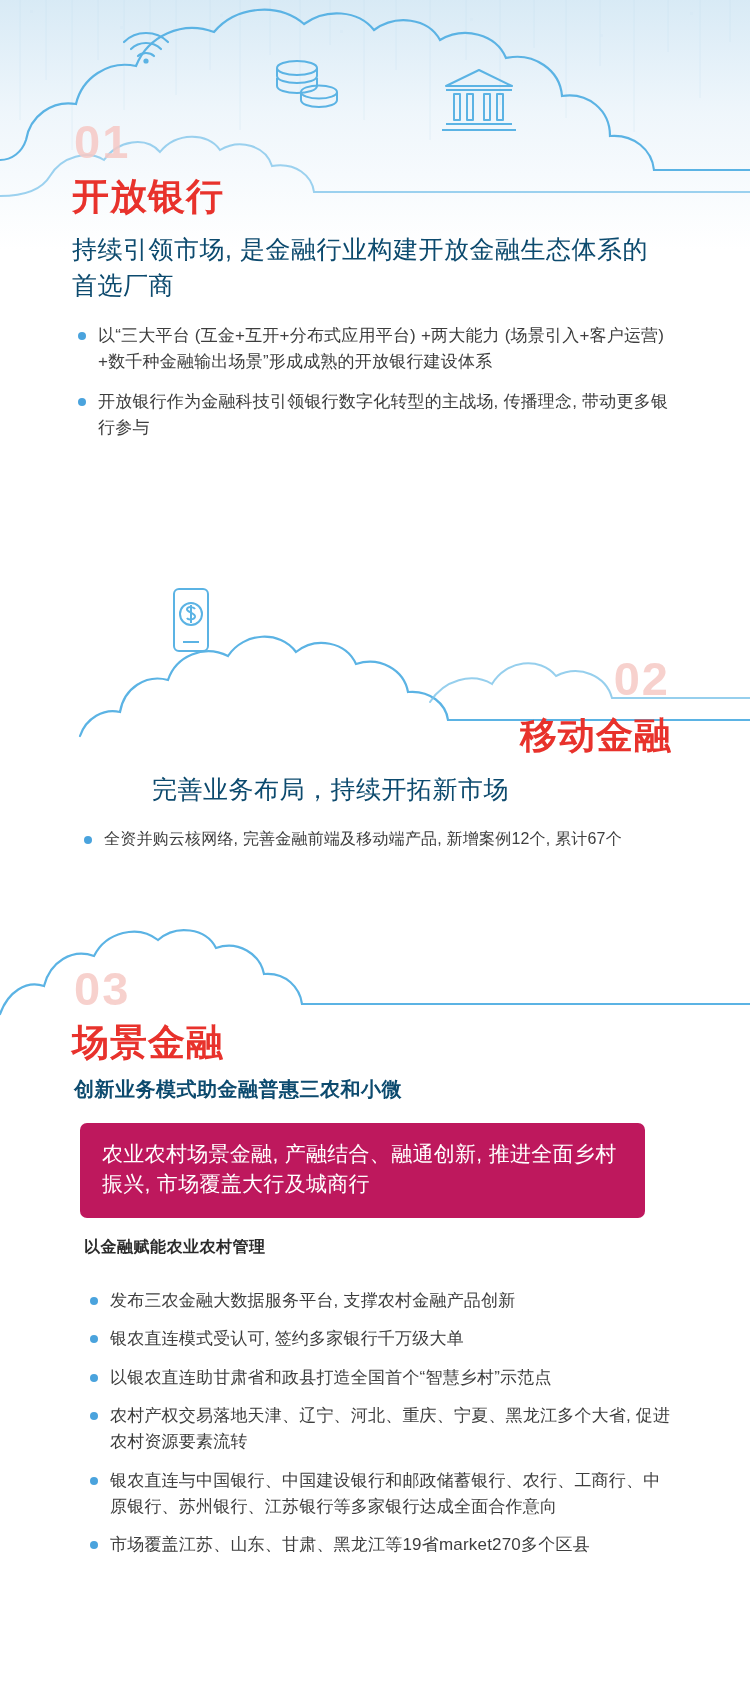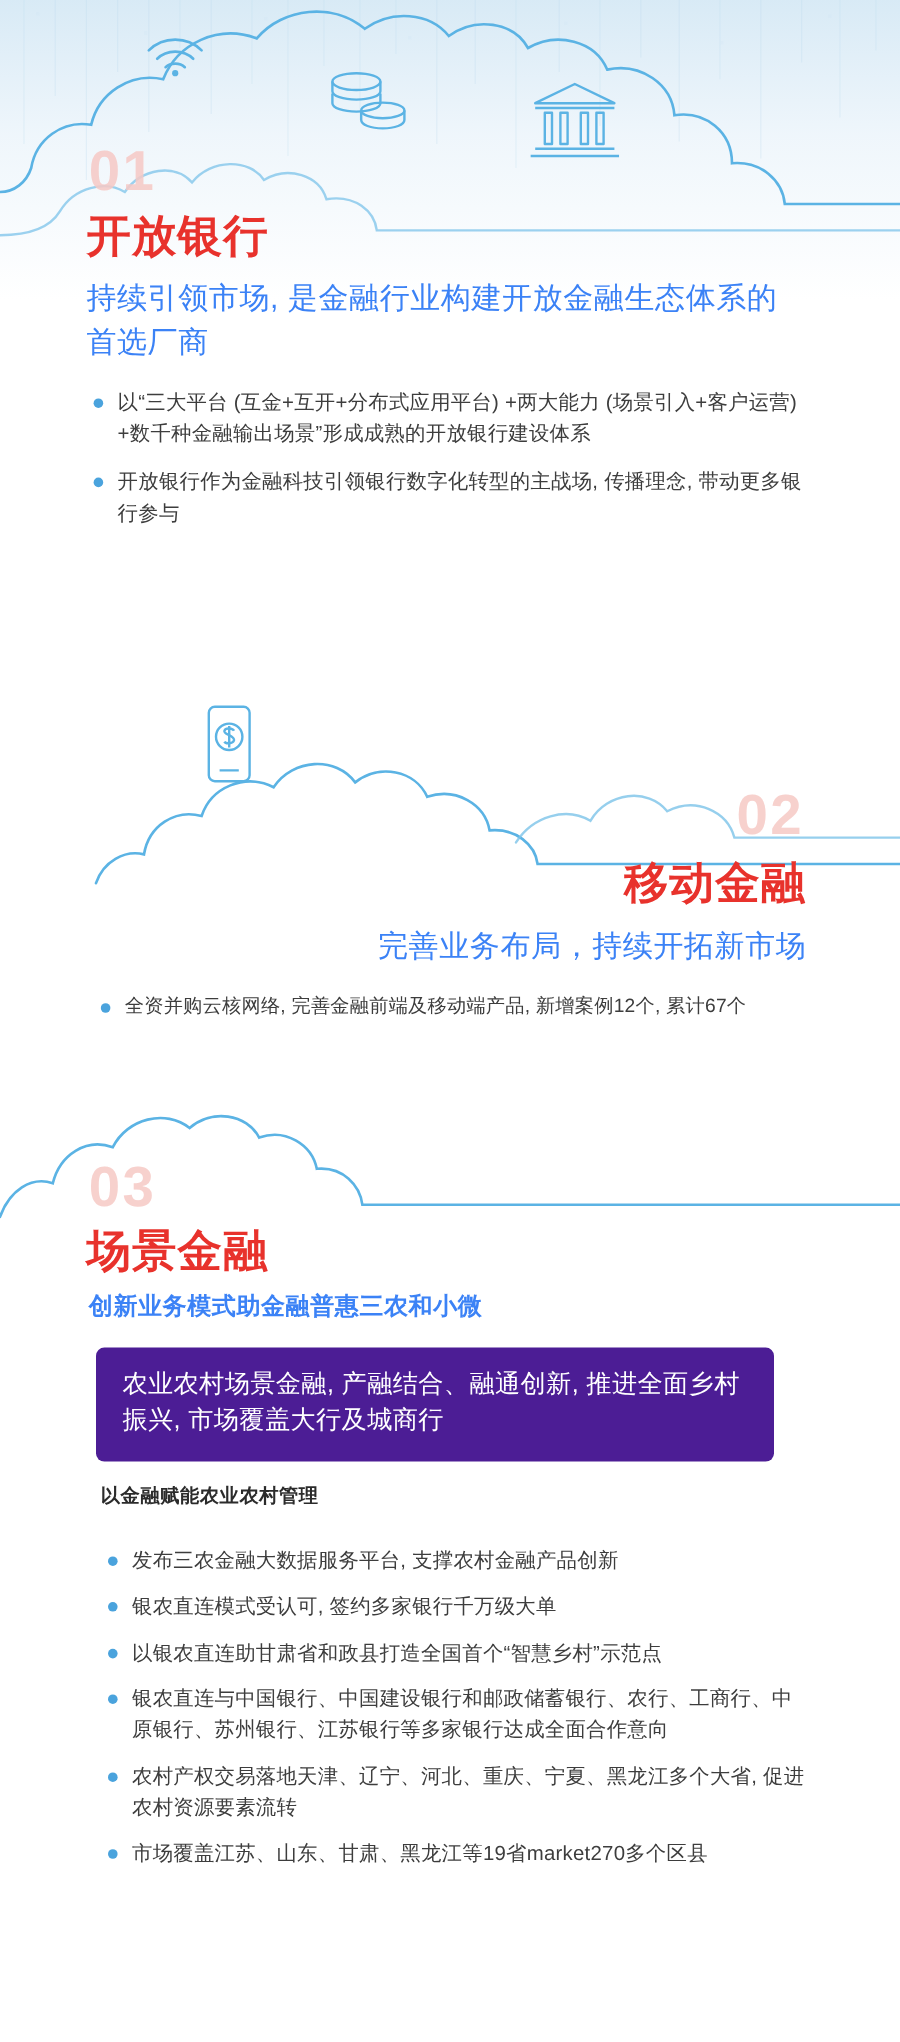--- a/index.html
+++ b/index.html
@@ -65,21 +65,21 @@
   .sec-title {
     font-family: "Liberation Sans", sans-serif;
     font-size: 37px;
     font-weight: bold;
     color: #e8322c;
     letter-spacing: 1px;
     line-height: 1.15;
   }
   .sec-sub {
     font-size: 25px;
-    color: #3b82f6;
+    color: #0c4a6e;
     line-height: 1.45;
     letter-spacing: 0.5px;
   }
 
   ul.bullets {
     list-style: none;
     margin: 0;
     padding: 0;
   }
   ul.bullets li {
@@ -106,36 +106,36 @@
   #sec1 { top: 118px; }
   #sec1 .bignum { position: absolute; left: 74px; top: 0px; }
   #sec1 .sec-title { position: absolute; left: 72px; top: 58px; text-align: right; }
   #sec1 .sec-sub { position: absolute; left: 72px; top: 113px; width: 600px; }
   #sec1 ul.bullets { position: absolute; left: 72px; top: 205px; width: 600px; }
 
   
   #sec2 { top: 655px; }
   #sec2 .bignum { position: absolute; right: 80px; top: 0px; text-align: left; }
   #sec2 .sec-title { position: absolute; right: 78px; top: 60px; }
-  #sec2 .sec-sub { position: absolute; right: 78px; top: 116px; text-align: right; width: 520px; }
+  #sec2 .sec-sub { position: absolute; right: 78px; top: 116px; text-align: left; width: 520px; }
   #sec2 ul.bullets { position: absolute; left: 78px; top: 172px; width: 620px; }
   #sec2 ul.bullets li { font-size: 16px; }
 
   
   #sec3 { top: 965px; }
   #sec3 .bignum { position: absolute; left: 74px; top: 0px; }
   #sec3 .sec-title { position: absolute; left: 72px; top: 57px; }
   #sec3 .sec-sub { position: absolute; left: 74px; top: 110px; width: 620px; font-size: 20px; font-weight: bold; }
 
   .callout {
     position: absolute;
     left: 80px;
     top: 158px;
     width: 565px;
-    background: #4c1d95;
+    background: #be185d;
     color: #ffffff;
     border-radius: 7px;
     padding: 16px 22px 18px 22px;
     font-size: 21px;
     line-height: 1.45;
     letter-spacing: 0.3px;
     box-sizing: border-box;
   }
   .subhead {
     position: absolute;
@@ -285,19 +285,19 @@
   <div class="section" id="sec3">
     <div class="bignum">03</div>
     <div class="sec-title">场景金融</div>
     <div class="sec-sub">创新业务模式助金融普惠三农和小微</div>
     <div class="callout">农业农村场景金融, 产融结合、融通创新, 推进全面乡村振兴, 市场覆盖大行及城商行</div>
     <div class="subhead">以金融赋能农业农村管理</div>
     <ul class="bullets">
       <li>发布三农金融大数据服务平台, 支撑农村金融产品创新</li>
       <li>银农直连模式受认可, 签约多家银行千万级大单</li>
       <li>以银农直连助甘肃省和政县打造全国首个“智慧乡村”示范点</li>
+      <li>农村产权交易落地天津、辽宁、河北、重庆、宁夏、黑龙江多个大省, 促进农村资源要素流转</li>
       <li>银农直连与中国银行、中国建设银行和邮政储蓄银行、农行、工商行、中原银行、苏州银行、江苏银行等多家银行达成全面合作意向</li>
-      <li>农村产权交易落地天津、辽宁、河北、重庆、宁夏、黑龙江多个大省, 促进农村资源要素流转</li>
       <li>市场覆盖江苏、山东、甘肃、黑龙江等19省market270多个区县</li>
     </ul>
   </div>
 
 </div>
 
 </body></html>

